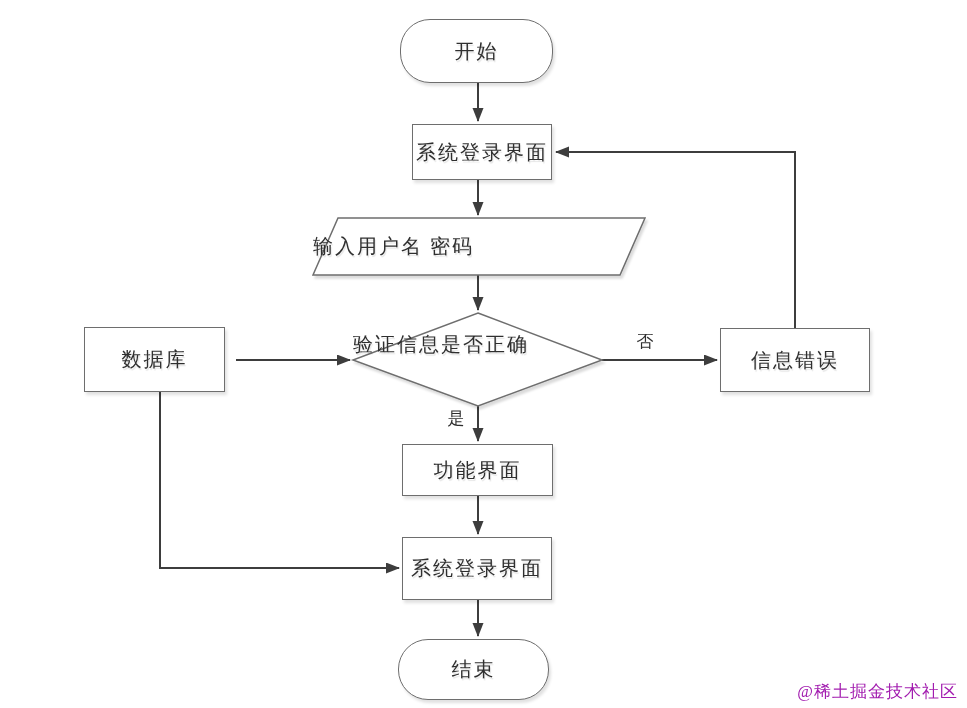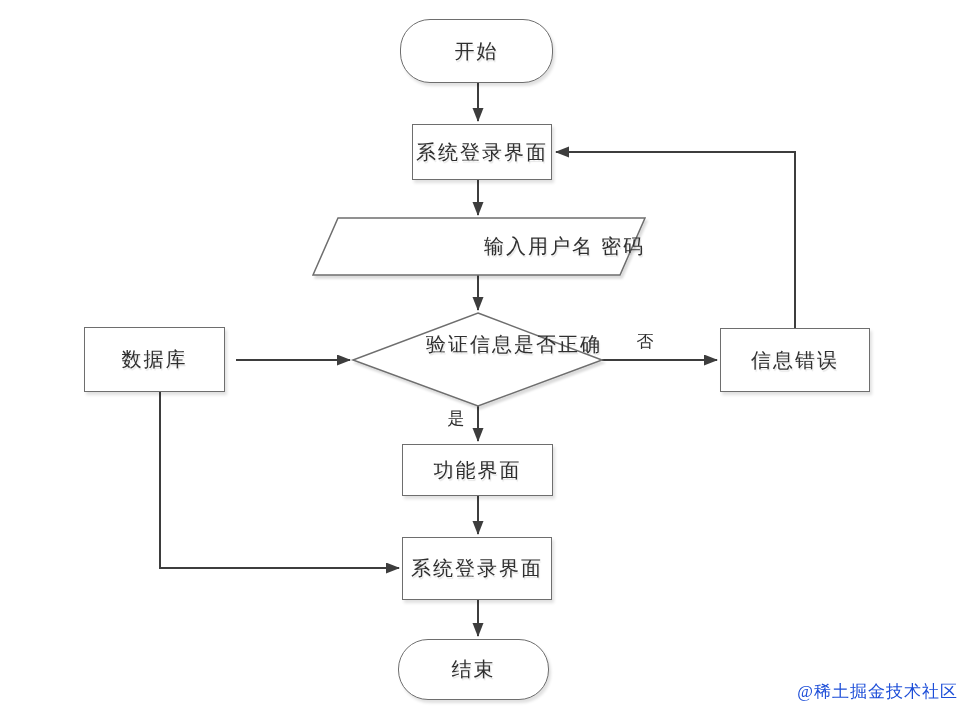--- a/index.html
+++ b/index.html
@@ -10,29 +10,29 @@
   .layer{position:absolute;left:0;top:0;}
   .node{
     position:absolute;display:flex;align-items:center;justify-content:center;
     background:#ffffff;border:1.5px solid #6e6e6e;box-sizing:border-box;
     box-shadow:2px 3px 3px rgba(0,0,0,0.12);
     font-size:20px;color:#2f2f2f;letter-spacing:2px;white-space:nowrap;
     text-shadow:1px 2px 1px rgba(0,0,0,0.10);
   }
   .stadium{border-radius:30px;}
   .overlay-label{
-    position:absolute;display:flex;align-items:center;justify-content:flex-end;
+    position:absolute;display:flex;align-items:center;justify-content:flex-start;
     font-size:20px;color:#2f2f2f;letter-spacing:2px;white-space:nowrap;
     text-shadow:1px 2px 1px rgba(0,0,0,0.10);
   }
   .edge-label{
     position:absolute;font-size:17px;color:#2f2f2f;text-align:center;width:30px;
   }
   .watermark{
-    position:absolute;right:9px;bottom:5px;font-size:17px;color:#1d4ed8;
+    position:absolute;right:9px;bottom:5px;font-size:17px;color:#a21caf;
     letter-spacing:1px;font-family:"Liberation Serif","DejaVu Serif",serif;
   }
 </style>
 </head>
 <body>
 
 <div class="canvas">
 
   <svg class="layer" width="967" height="708" viewBox="0 0 967 708">
     <defs>

